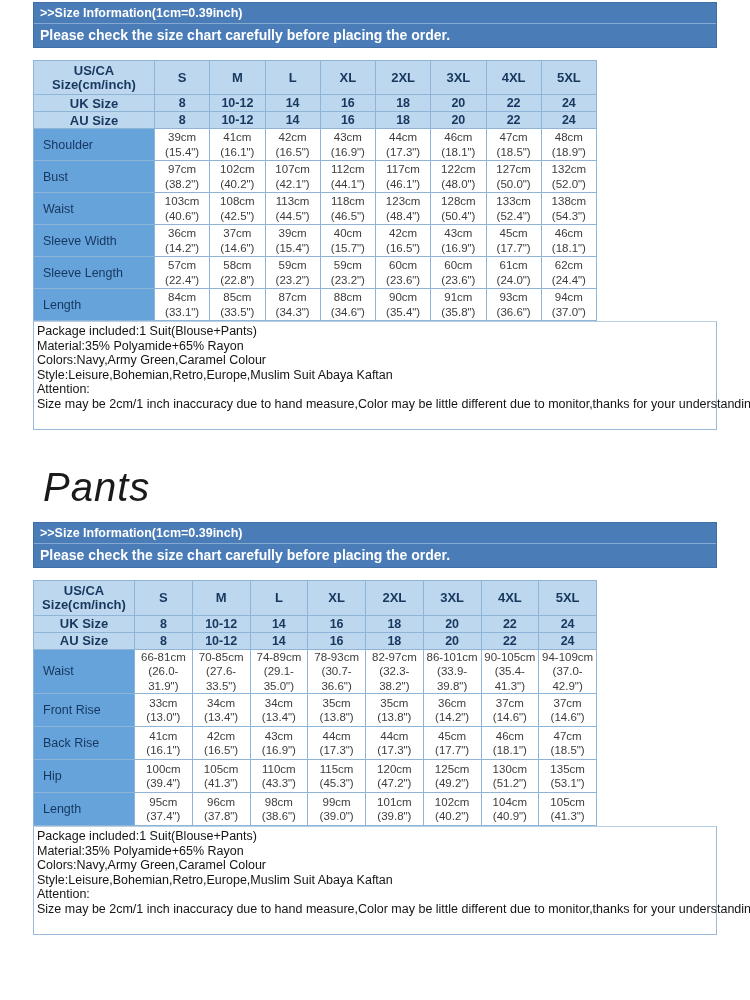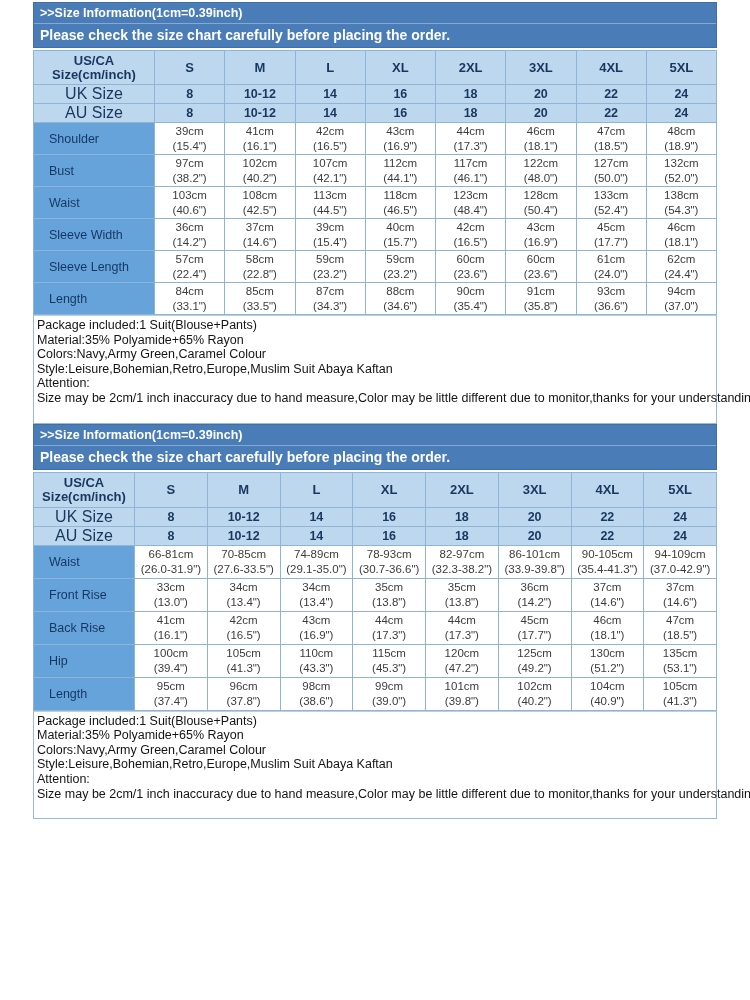--- a/index.html
+++ b/index.html
@@ -27,62 +27,62 @@
     line-height:46px;
     color:#1a1a1a;
     letter-spacing:1px;
   }
   .sec0 .sec-title{margin:2px 0 12px 10px;}
   .sec1 .sec-title{margin:34px 0 12px 10px;}
   .band{
     background:var(--band-blue);
     border:1px solid #3f6ea8;
     color:#ffffff;
-    margin-bottom:2px;
+    margin-bottom:12px;
   }
   .band-line1{
     font-size:12.5px;font-weight:bold;
     padding:3px 0 3px 6px;
     border-bottom:1px solid #86a9d4;
   }
   .band-line2{
     font-size:14px;font-weight:bold;
     padding:3px 0 4px 6px;
   }
   table.size-table{
-    width:684px;
+    width:564px;
     border-collapse:collapse;
     table-layout:fixed;
     border:1px solid var(--outer-border);
   }
   .size-table th,.size-table td{
     border:1px solid var(--grid-border);
     text-align:center;
     vertical-align:middle;
   }
   .sec0 col.c0{width:121px;}
   .sec1 col.c0{width:101px;}
   tr[data-name="header-row"]{height:34px;background:var(--header-light-blue);}
   .sec1 tr[data-name="header-row"]{height:35px;}
   tr[data-name="header-row"] th{
     color:var(--header-text);font-weight:bold;font-size:13px;
   }
   th.corner div{line-height:14px;font-size:13px;}
   tr.size-row{height:17px;background:var(--header-light-blue);}
-  tr.size-row th{color:var(--header-text);font-weight:normal;font-size:16px;}
+  tr.size-row th{color:var(--header-text);font-weight:bold;font-size:13px;}
   tr.size-row td{color:var(--header-text);font-weight:bold;font-size:12.5px;}
   tr.measure-row{height:32px;background:#ffffff;}
   .sec1 tr.measure-row{height:33px;}
   th.mlabel{
     background:var(--label-blue);
     color:#14375f;
     font-weight:normal;
     font-size:12.5px;
     text-align:left !important;
-    padding-left:15px;
+    padding-left:9px;
   }
   td.mval div{line-height:14.5px;font-size:11.5px;color:var(--cell-text);}
   .notes{
     border:1px solid #9ab8d8;
     border-top:1px solid #b9cfe4;
     padding:2px 3px 17px 3px;
     background:#ffffff;
   }
   .note-line{
     font-size:12.5px;
@@ -361,20 +361,21 @@
         <div class="note-line" data-name="note-line">Package included:1 Suit(Blouse+Pants)</div>
         <div class="note-line" data-name="note-line">Material:35% Polyamide+65% Rayon</div>
         <div class="note-line" data-name="note-line">Colors:Navy,Army Green,Caramel Colour</div>
         <div class="note-line" data-name="note-line">Style:Leisure,Bohemian,Retro,Europe,Muslim Suit Abaya Kaftan</div>
         <div class="note-line" data-name="note-line">Attention:</div>
         <div class="note-line" data-name="note-line">Size may be 2cm/1 inch inaccuracy due to hand measure,Color may be little different due to monitor,thanks for your understanding!</div>
       </div>
   </section>
 
   <section class="sec sec1" data-name="pants-section">
+    <h1 class="sec-title" data-name="pants-title">Pants</h1>
     <div class="band" data-name="size-info-banner">
       <div class="band-line1" data-name="size-info-line">&gt;&gt;Size Information(1cm=0.39inch)</div>
       <div class="band-line2" data-name="size-check-line">Please check the size chart carefully before placing the order.</div>
     </div>
     <table class="size-table" data-name="pants-size-table">
       <colgroup>
           <col class="c0">
           <col span="8">
         </colgroup>
       <thead>

